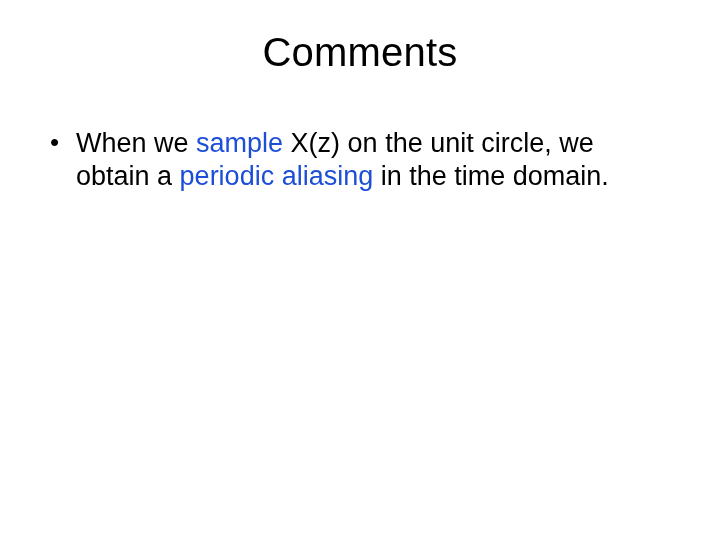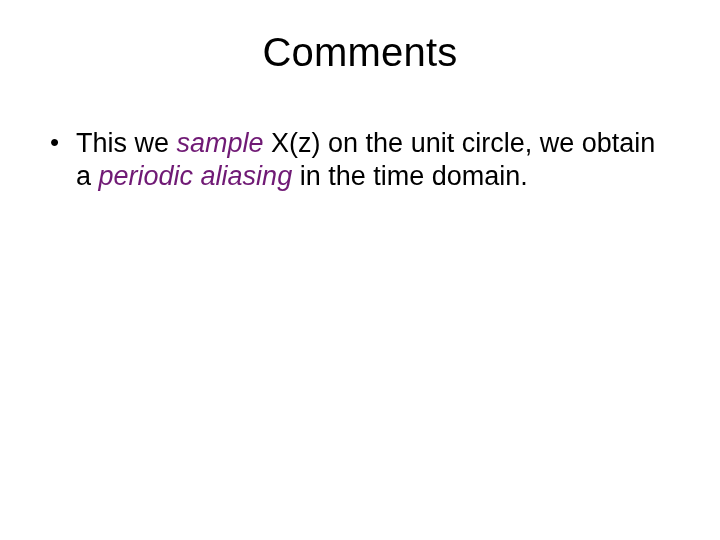--- a/index.html
+++ b/index.html
@@ -39,25 +39,24 @@
   .bullets > li::before {
     content: "•";
     position: absolute;
     left: 2px;
     top: 0;
     font-size: 26px;
     line-height: 1.22;
   }
   .seg { white-space: pre-wrap; }
   .em {
-    font-style: italic;
-    color: #701a75;
+    color: #1d4ed8;
   }
 </style>
 </head>
 <body>
 
 <div class="slide">
   <h1 class="title">Comments</h1>
   <ul class="bullets">
-      <li><span class="seg">This we </span><span class="seg em">sample</span><span class="seg"> X(z) on the unit circle, we obtain a </span><span class="seg em">periodic aliasing</span><span class="seg"> in the time domain.</span></li>
+      <li><span class="seg">When we </span><span class="seg em">sample</span><span class="seg"> X(z) on the unit circle, we obtain a </span><span class="seg em">periodic aliasing</span><span class="seg"> in the time domain.</span></li>
     </ul>
 </div>
 
 </body></html>

